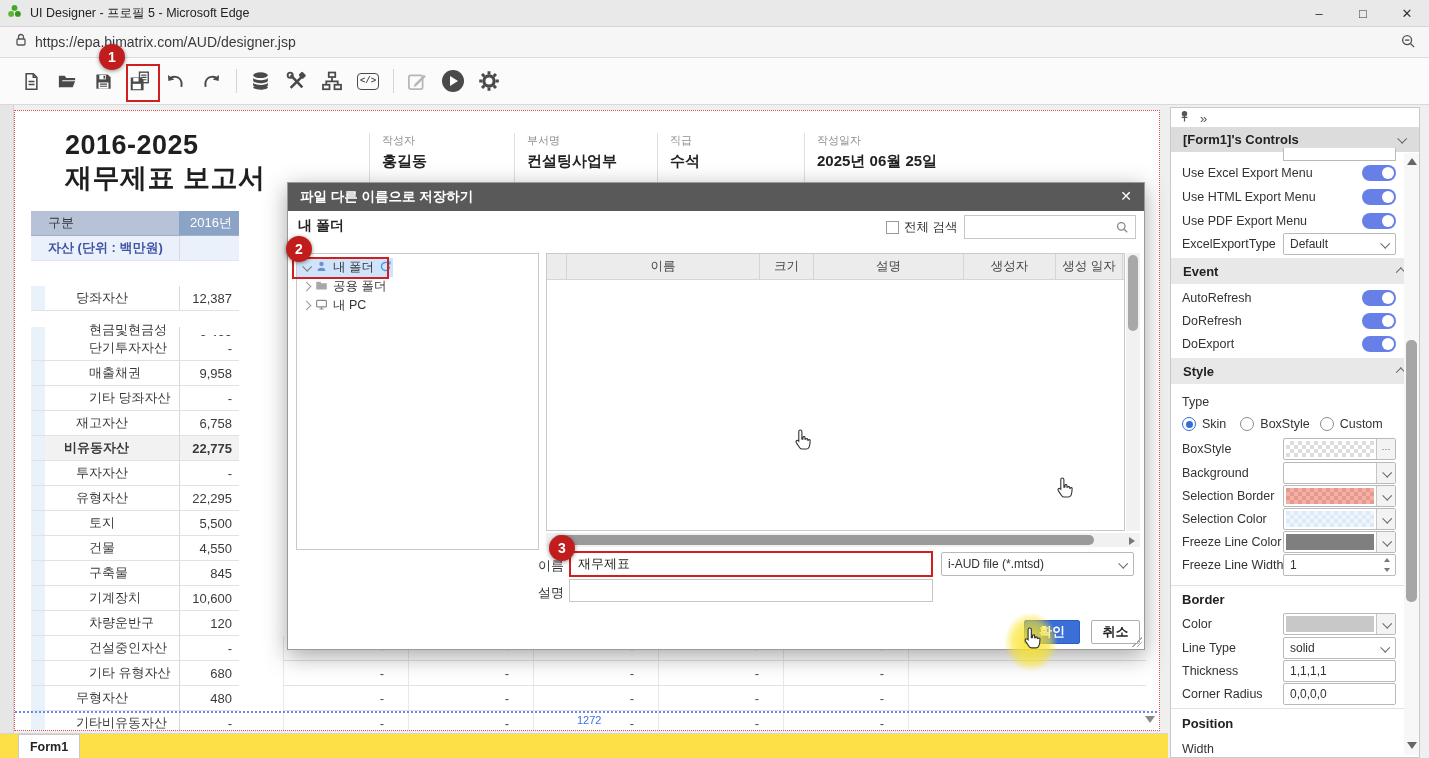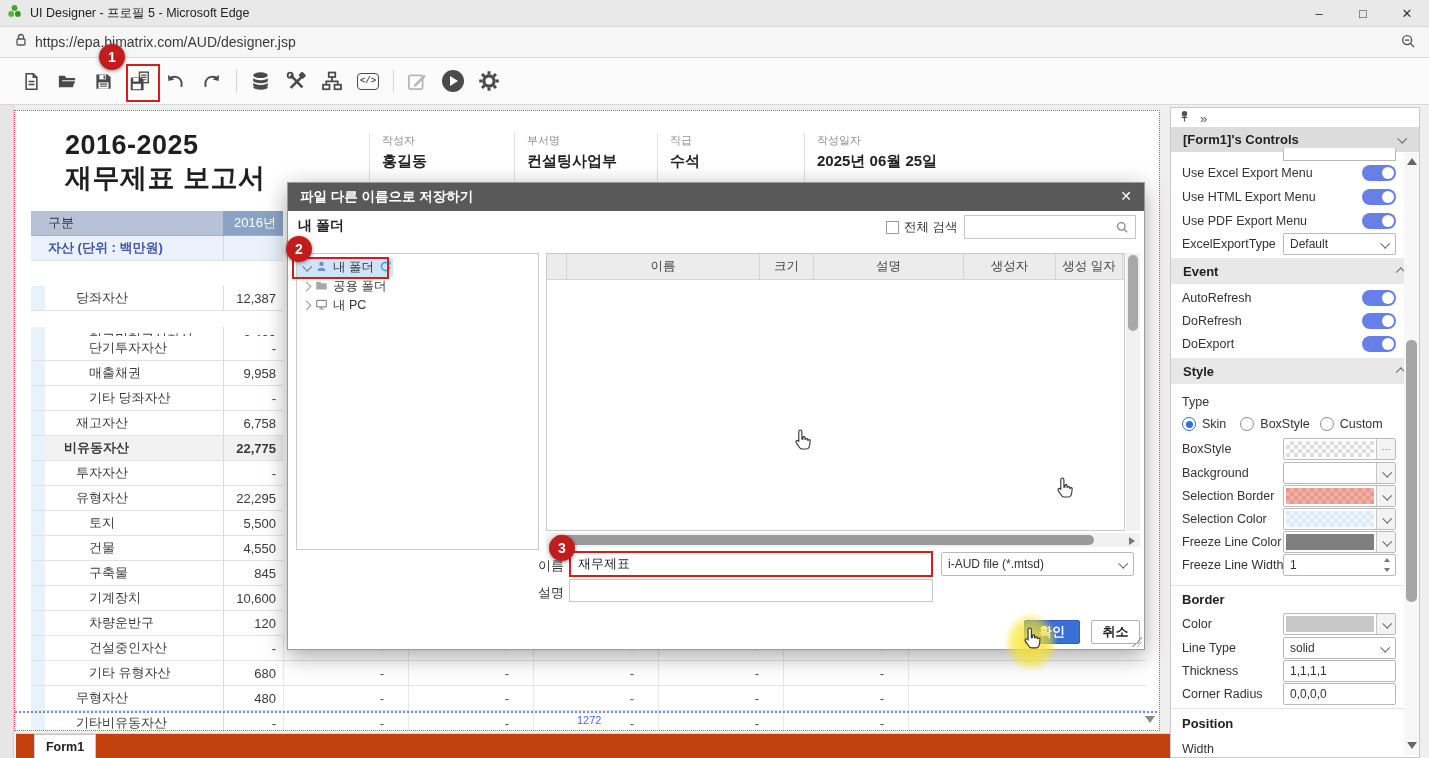--- a/index.html
+++ b/index.html
@@ -35,21 +35,21 @@
   .canvas { position:absolute; left:14px; top:110px; width:1146px; height:621px;
     background:#fff; border:1px dotted #e05252; overflow:hidden; }
   .leftstrip { position:absolute; left:0; top:105px; width:14px; height:653px; background:#e6e6e6; border-right:1px solid #d2d2d2; }
   .rpt-title { position:absolute; left:50px; top:18px; font-size:27px; font-weight:800;
     color:#1f1f1f; line-height:33px; letter-spacing:.5px; }
   .meta { position:absolute; top:22px; height:50px; border-left:1px solid #e0e0e0; padding-left:12px; }
   .meta .ml { font-size:11px; color:#909090; margin-bottom:4px; }
   .meta .mv { font-size:15px; font-weight:bold; color:#222; }
 
   .tblwrap { position:absolute; left:16px; top:100px; width:252px; height:521px; }
-  .trow { position:absolute; left:0; width:252px; height:25px; display:flex; font-size:13px; color:#3a3a3a;
+  .trow { position:absolute; left:0; width:208px; height:25px; display:flex; font-size:13px; color:#3a3a3a;
     border-bottom:1px solid #e2e2e2; background:#fff; }
   .strip { width:14px; background:#e9f1fb; }
   .tl { flex:1; display:flex; align-items:center; }
   .tv { width:60px; border-left:1px solid #d9d9d9; display:flex; align-items:center; justify-content:flex-end; padding-right:7px; }
   .thead { background:#b7c2d6; border-bottom:1px solid #9fb0c8; }
   .thead .strip { background:transparent; }
   .thead .tl { color:#2e3642; padding-left:3px; }
   .thead .tv { background:#8ba3c4; color:#fff; border-left:none; }
   .tsec { background:#eaf1fb; border-bottom:1px solid #dde6f2; }
   .tsec .strip { background:transparent; }
@@ -61,21 +61,21 @@
   .dashwrap { position:absolute; left:268px; top:100px; width:863px; }
   .drow { position:absolute; left:0; width:863px; height:25px; display:flex; }
   .dc { width:125px; border-left:1px solid #e8e8e8; border-bottom:1px solid #e2e2e2;
     display:flex; align-items:center; justify-content:flex-end; padding-right:24px; font-size:13px; color:#4a4a4a; }
   .df { flex:1; border-left:1px solid #e8e8e8; border-bottom:1px solid #e2e2e2; }
   .guide { position:absolute; left:0; top:600px; width:1146px; border-top:2px dotted #6a8ce8; }
   .guidelabel { position:absolute; left:562px; top:603px; font-size:11px; color:#3f6fe0; }
   .canv-down { position:absolute; left:1130px; top:605px; width:0; height:0;
     border-left:5px solid transparent; border-right:5px solid transparent; border-top:7px solid #8a8a8a; }
 
-  .tabstrip { position:absolute; left:16px; top:733px; width:1168px; height:26px; background:#c2410c; border-top:1px solid #d6d6d6; }
+  .tabstrip { position:absolute; left:0; top:733px; width:1168px; height:26px; background:#fde047; border-top:1px solid #d6d6d6; }
   .ftab { position:absolute; left:18px; top:0px; width:62px; height:25px; background:#fff;
     border:1px solid #c9c9c9; display:flex; align-items:center; justify-content:center;
     font-size:12.5px; font-weight:bold; color:#222; }
 
   
   .pbox { position:absolute; left:1170px; top:107px; width:250px; height:651px; background:#fff; border:1px solid #c9c9c9; }
   .ppinrow { position:absolute; left:1178px; top:110px; display:flex; align-items:center; gap:9px; color:#555; font-size:13px; }
   .phdr { position:absolute; left:1171px; width:248px; height:25px; background:#dcdcdc;
     display:flex; align-items:center; padding:0 12px; font-size:13px; font-weight:bold; color:#222; }
   .psec { position:absolute; left:1171px; width:248px; height:26px; background:#e8e8e8;

